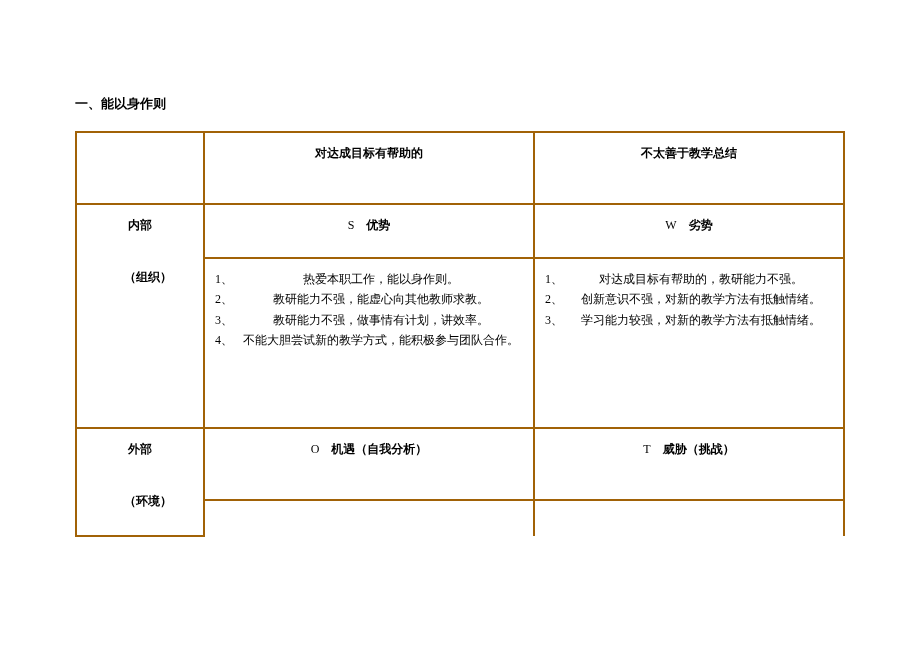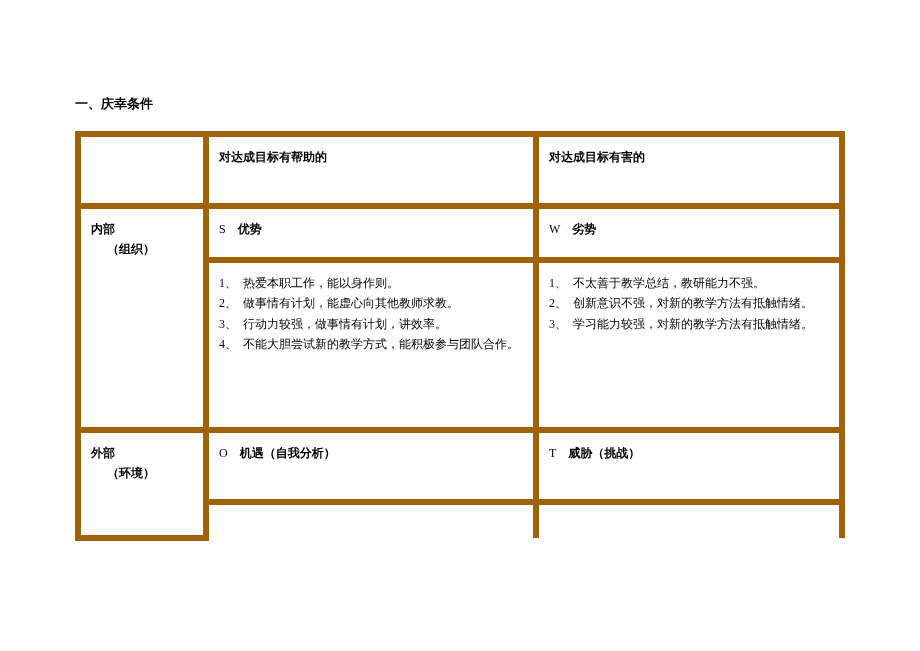--- a/index.html
+++ b/index.html
@@ -20,25 +20,26 @@
       font-weight: bold;
       margin-bottom: 18px;
       font-size: 13px;
     }
     table {
       border-collapse: collapse;
       width: 100%;
       table-layout: fixed;
     }
     td {
-      border: 6px solid #a16207;
+      border: 2px solid #a16207;
       vertical-align: top;
       padding: 10px 10px;
       font-size: 12px;
       line-height: 1.7;
+      text-align: center;
     }
     .col1 { width: 128px; }
     .col2 { width: 330px; }
     .col3 { width: auto; }
     .header-row td {
       height: 72px;
     }
     .label-row td {
       height: 54px;
     }
@@ -51,79 +52,80 @@
     .blank-row td {
       height: 36px;
       border-bottom: none;
     }
     .letter {
       display: inline-block;
       margin-right: 12px;
     }
     .indent {
       padding-left: 16px;
+      margin-top: 32px;
     }
     ol {
       list-style: none;
       padding-left: 0;
     }
     ol li {
       position: relative;
       padding-left: 24px;
     }
     ol li::before {
       content: attr(data-num) "、";
       position: absolute;
       left: 0;
     }
   </style>
 </head>
 <body>
 
-<div class="title">一、庆幸条件</div>
+<div class="title">一、能以身作则</div>
 
 <table>
   <colgroup>
     <col class="col1">
     <col class="col2">
     <col class="col3">
   </colgroup>
 
   <tbody>
       <tr class="header-row">
     <td></td>
     <td><strong>对达成目标有帮助的</strong></td>
-    <td><strong>对达成目标有害的</strong></td>
+    <td><strong>不太善于教学总结</strong></td>
   </tr>
 
   <tr class="label-row">
     <td rowspan="2">
       <div><strong>内部</strong></div>
       <div class="indent"><strong>（组织）</strong></div>
     </td>
     <td>
       <span class="letter">S</span><strong>优势</strong>
     </td>
     <td>
       <span class="letter">W</span><strong>劣势</strong>
     </td>
   </tr>
 
   <tr class="content-row">
     <td>
       <ol>
         <li data-num="1">热爱本职工作，能以身作则。</li>
-        <li data-num="2">做事情有计划，能虚心向其他教师求教。</li>
-        <li data-num="3">行动力较强，做事情有计划，讲效率。</li>
+        <li data-num="2">教研能力不强，能虚心向其他教师求教。</li>
+        <li data-num="3">教研能力不强，做事情有计划，讲效率。</li>
         <li data-num="4">不能大胆尝试新的教学方式，能积极参与团队合作。</li>
       </ol>
     </td>
     <td>
       <ol>
-        <li data-num="1">不太善于教学总结，教研能力不强。</li>
+        <li data-num="1">对达成目标有帮助的，教研能力不强。</li>
         <li data-num="2">创新意识不强，对新的教学方法有抵触情绪。</li>
         <li data-num="3">学习能力较强，对新的教学方法有抵触情绪。</li>
       </ol>
     </td>
   </tr>
 
   <tr class="oppthreat-row">
     <td rowspan="2">
       <div><strong>外部</strong></div>
       <div class="indent"><strong>（环境）</strong></div>

